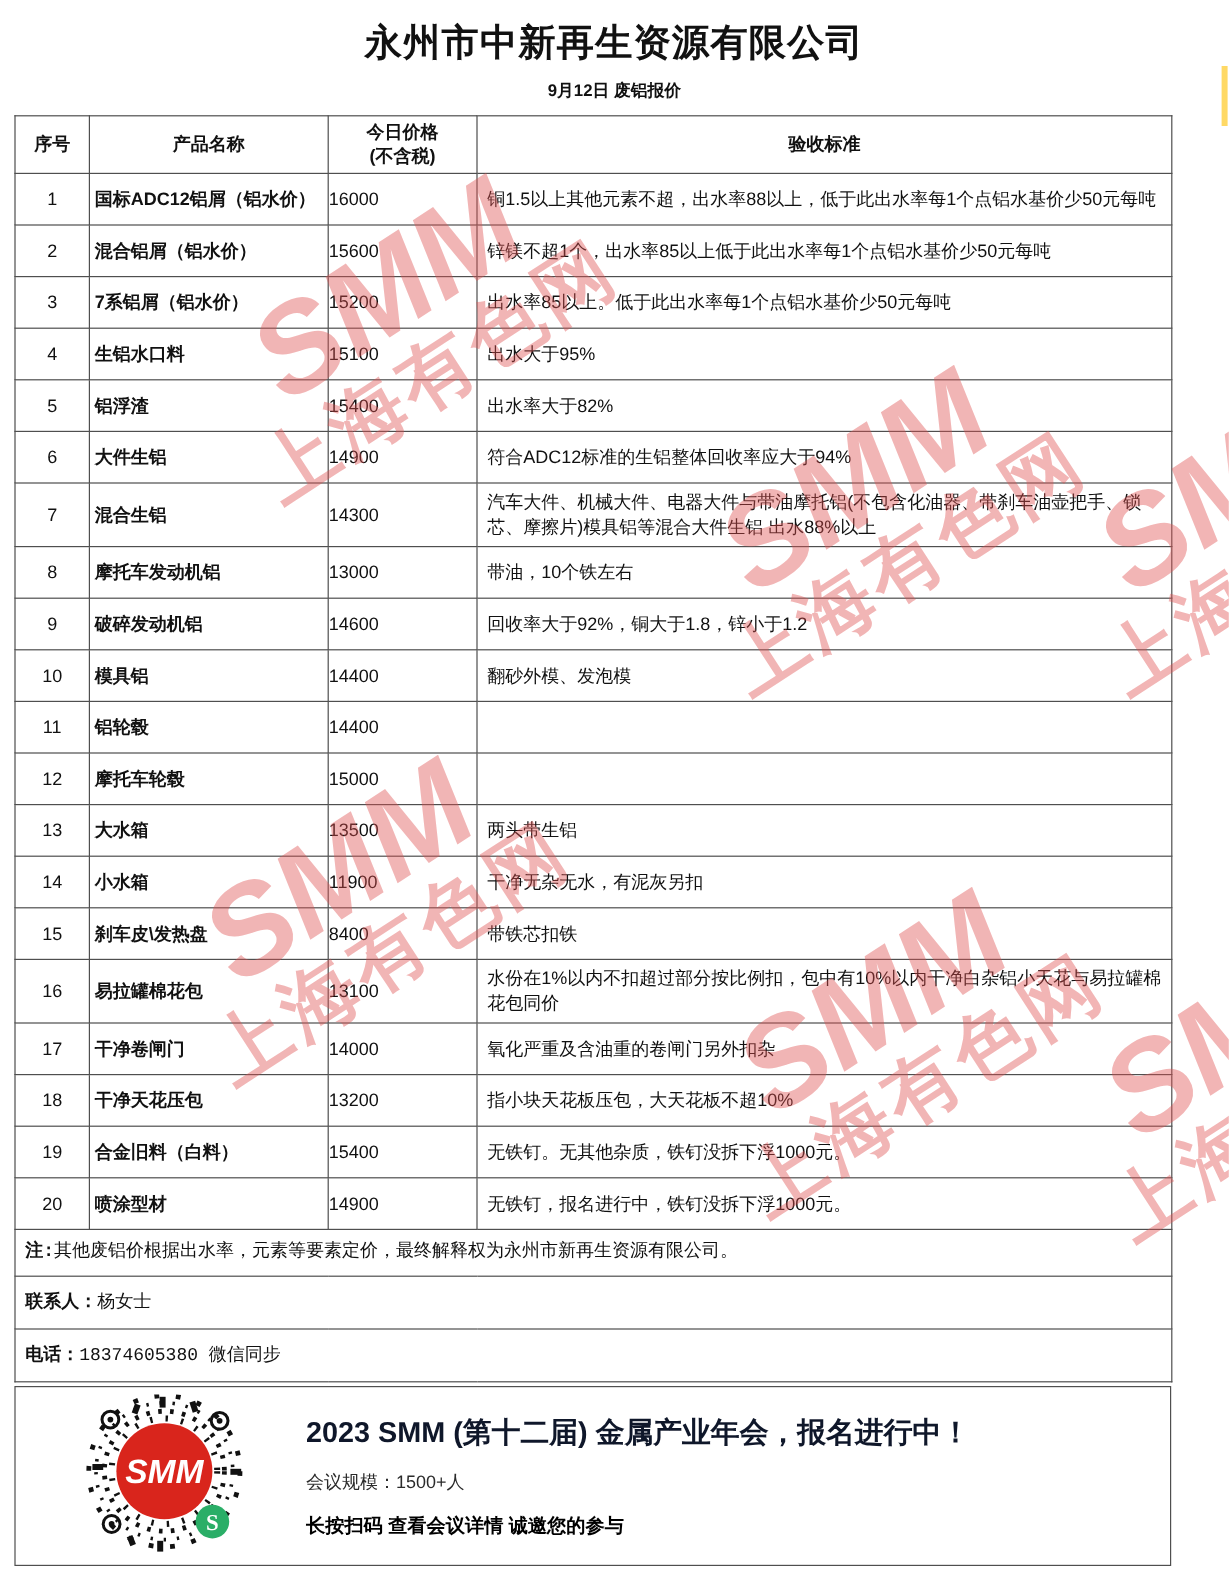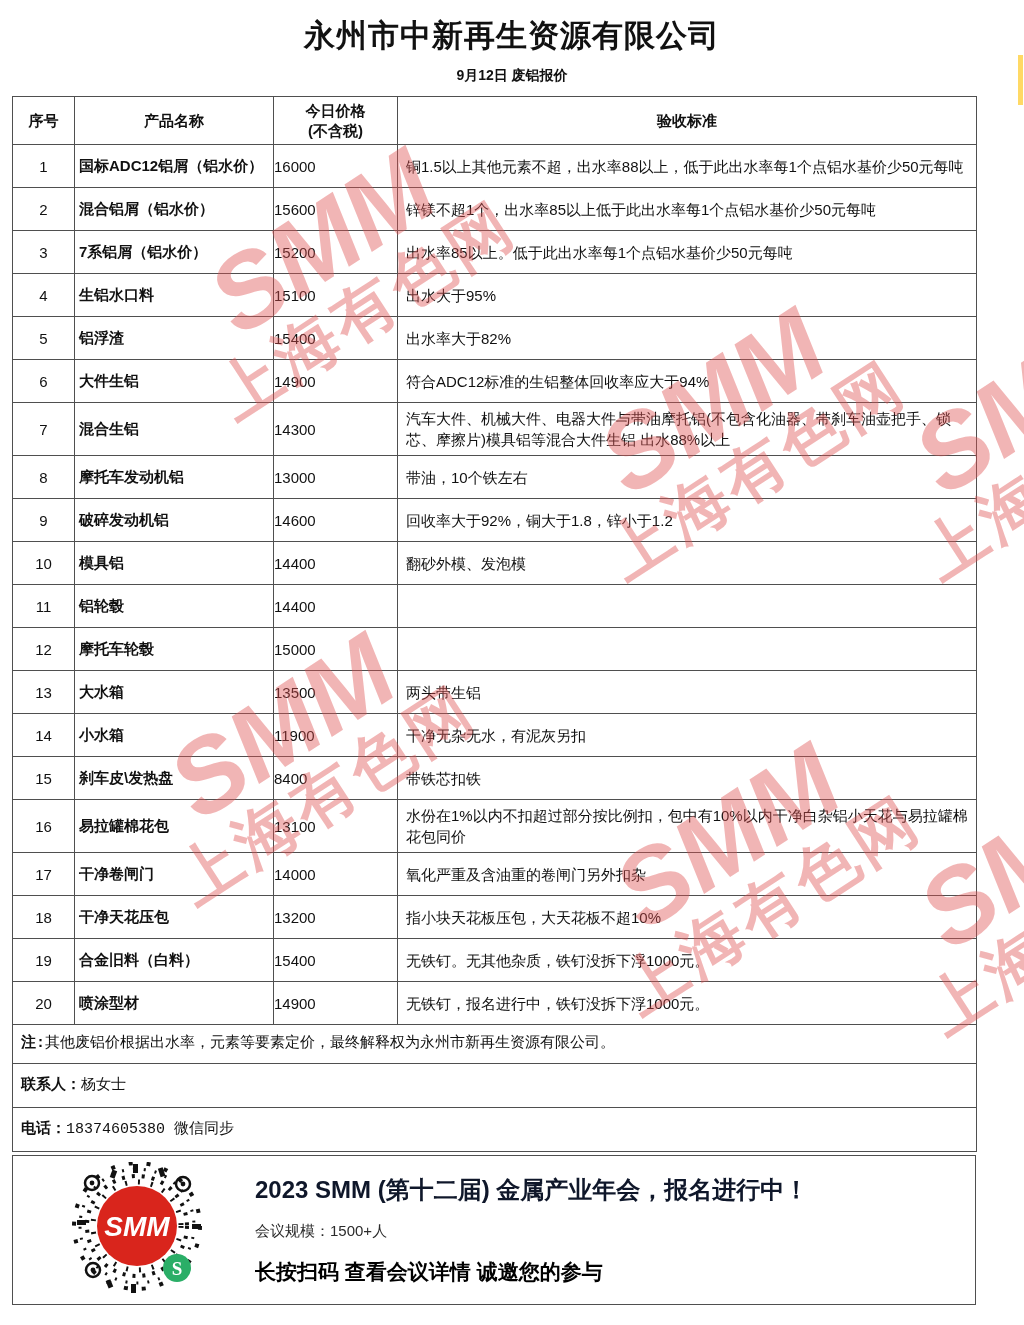--- a/index.html
+++ b/index.html
@@ -55,21 +55,21 @@
     width: 964px;
     height: 150px;
     border: 1.5px solid #4f4f4f;
     display: flex;
     align-items: center;
   }
   .qr-wrap { margin-left: 58px; width: 136px; height: 136px; flex: 0 0 auto; }
   .conf { margin-left: 48px; }
   .conf-title { font-size: 24px; font-weight: 700; color: #0f172a; }
   .conf-scale { font-size: 15px; margin-top: 16px; color: #2b2b2b; }
-  .conf-cta   { font-size: 21px; font-weight: 700; margin-top: 17px; color: #000; }
+  .conf-cta   { font-size: 16px; font-weight: 700; margin-top: 17px; color: #000; }
   
   .wm {
     position: absolute;
     color: #e05050;
     opacity: 0.42;
     text-align: center;
     transform: translate(-50%, -50%) rotate(-33deg);
     pointer-events: none;
     white-space: nowrap;
     z-index: 5;

